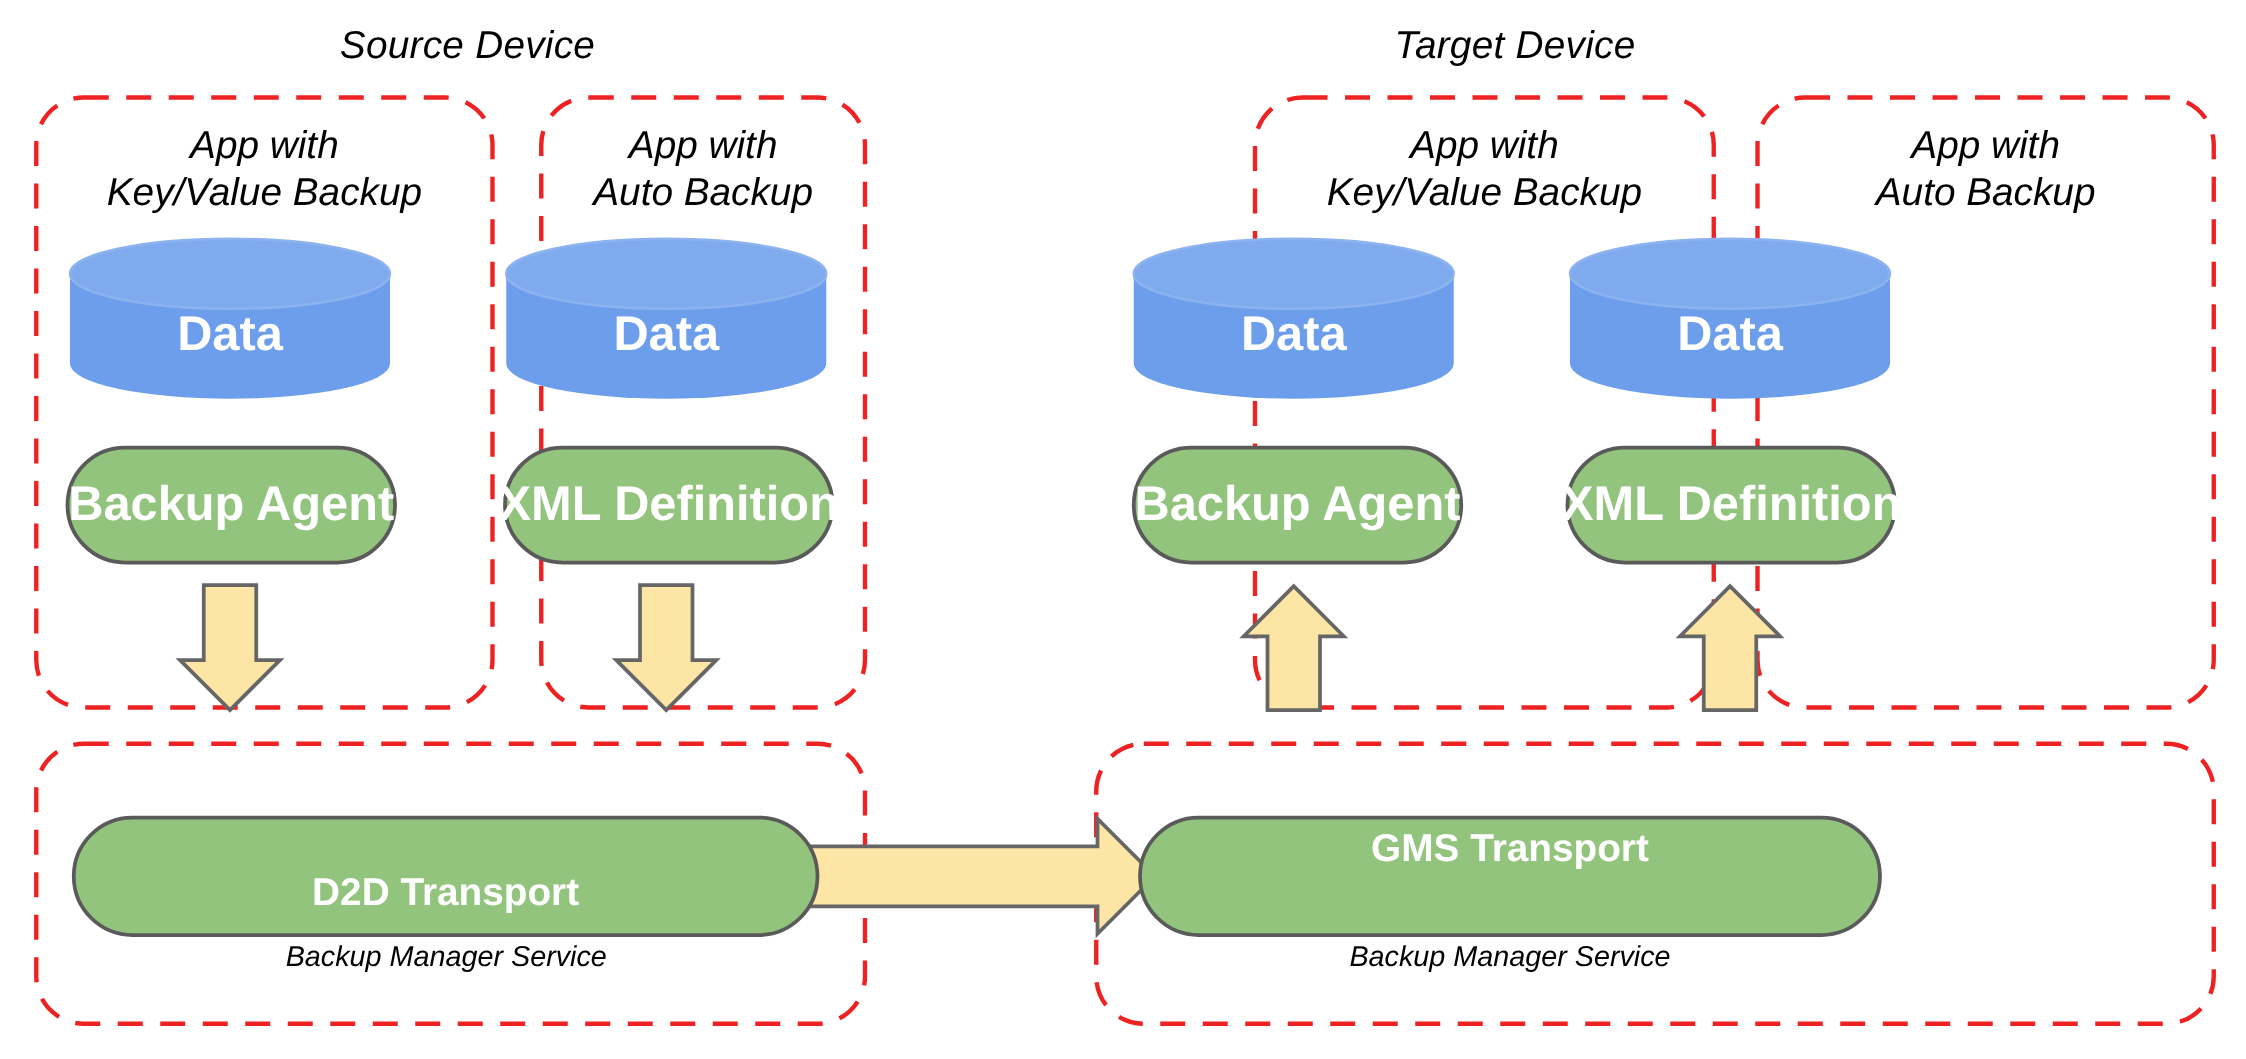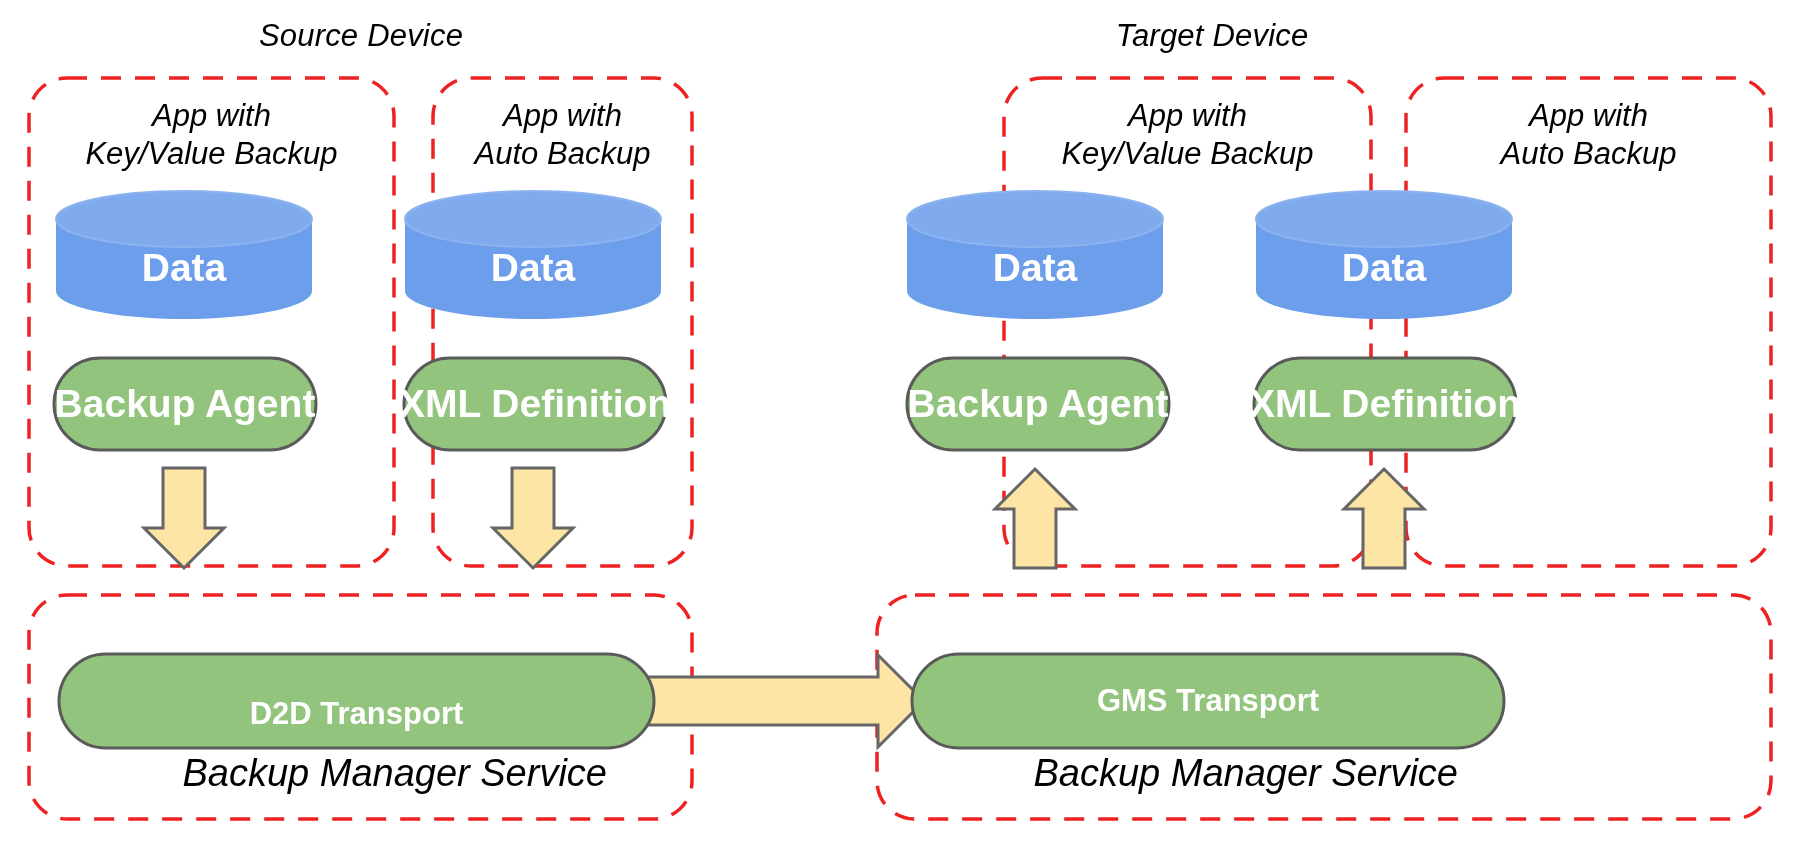--- a/index.html
+++ b/index.html
@@ -41,23 +41,23 @@
     font-size: 31px;
     line-height: 38px;
     color: #000000;
     text-align: center;
     white-space: pre-line;
   }
   .svc-title {
     position: absolute;
     font-style: italic;
     font-weight: 400;
-    font-size: 38px;
+    font-size: 23px;
     color: #000000;
-    text-align: right;
+    text-align: center;
     white-space: nowrap;
   }
   .node-label {
     position: absolute;
     font-weight: bold;
     color: #ffffff;
     text-align: center;
     white-space: nowrap;
     pointer-events: none;
     display: flex;
@@ -102,21 +102,21 @@
         <ellipse cx="1384" cy="219" rx="128" ry="28" fill="#7fabee" stroke="#8cb3ef" stroke-width="2"></ellipse>
       </g>
       <rect x="54" y="358" width="262" height="92" rx="46" ry="46" fill="#93c47d" stroke="#5a5a5a" stroke-width="3"></rect>
       <rect x="404" y="358" width="262" height="92" rx="46" ry="46" fill="#93c47d" stroke="#5a5a5a" stroke-width="3"></rect>
       <rect x="907" y="358" width="262" height="92" rx="46" ry="46" fill="#93c47d" stroke="#5a5a5a" stroke-width="3"></rect>
       <rect x="1254" y="358" width="262" height="92" rx="46" ry="46" fill="#93c47d" stroke="#5a5a5a" stroke-width="3"></rect>
       <rect x="59" y="654" width="595" height="94" rx="47" ry="47" fill="#93c47d" stroke="#5a5a5a" stroke-width="3"></rect>
       <rect x="912" y="654" width="592" height="94" rx="47" ry="47" fill="#93c47d" stroke="#5a5a5a" stroke-width="3"></rect>
     </svg>
 
-  <div class="device-title" id="dev-title-0" style="left: 161px; top: 18px; width: 400px;">Source Device</div>
+  <div class="device-title" id="dev-title-0" style="left: 174px; top: 18px; width: 400px;">Source Device</div>
   <div class="device-title" id="dev-title-1" style="left: 1012px; top: 18px; width: 400px;">Target Device</div>
 
   <div class="app-title" id="app-title-0" style="left: -18.5px; top: 97px; width: 460px;">App with
 Key/Value Backup</div>
   <div class="app-title" id="app-title-1" style="left: 332.5px; top: 97px; width: 460px;">App with
 Auto Backup</div>
   <div class="app-title" id="app-title-2" style="left: 957.5px; top: 97px; width: 460px;">App with
 Key/Value Backup</div>
   <div class="app-title" id="app-title-3" style="left: 1358.5px; top: 97px; width: 460px;">App with
 Auto Backup</div>
@@ -125,18 +125,18 @@
   <div class="node-label cyl-label" id="cyl-label-1" style="left: 403px; top: 248px; width: 260px; height: 40px;">Data</div>
   <div class="node-label cyl-label" id="cyl-label-2" style="left: 905px; top: 248px; width: 260px; height: 40px;">Data</div>
   <div class="node-label cyl-label" id="cyl-label-3" style="left: 1254px; top: 248px; width: 260px; height: 40px;">Data</div>
 
   <div class="node-label pill-label" id="pill-label-0" style="left: 54px; top: 358px; width: 262px; height: 92px;">Backup Agent</div>
   <div class="node-label pill-label" id="pill-label-1" style="left: 404px; top: 358px; width: 262px; height: 92px;">XML Definition</div>
   <div class="node-label pill-label" id="pill-label-2" style="left: 907px; top: 358px; width: 262px; height: 92px;">Backup Agent</div>
   <div class="node-label pill-label" id="pill-label-3" style="left: 1254px; top: 358px; width: 262px; height: 92px;">XML Definition</div>
 
   <div class="node-label bar-label" id="bar-label-0" style="left: 59px; top: 654px; width: 595px; height: 120px;">D2D Transport</div>
-  <div class="node-label bar-label" id="bar-label-1" style="left: 912px; top: 654px; width: 592px; height: 94px;">GMS Transport</div>
+  <div class="node-label bar-label" id="bar-label-1" style="left: 912px; top: 632px; width: 592px; height: 94px;">GMS Transport</div>
 
   <div class="svc-title" id="svc-title-0" style="left: 107px; top: 752px; width: 500px;">Backup Manager Service</div>
   <div class="svc-title" id="svc-title-1" style="left: 958px; top: 752px; width: 500px;">Backup Manager Service</div>
 
 </div>
 
 </body></html>

